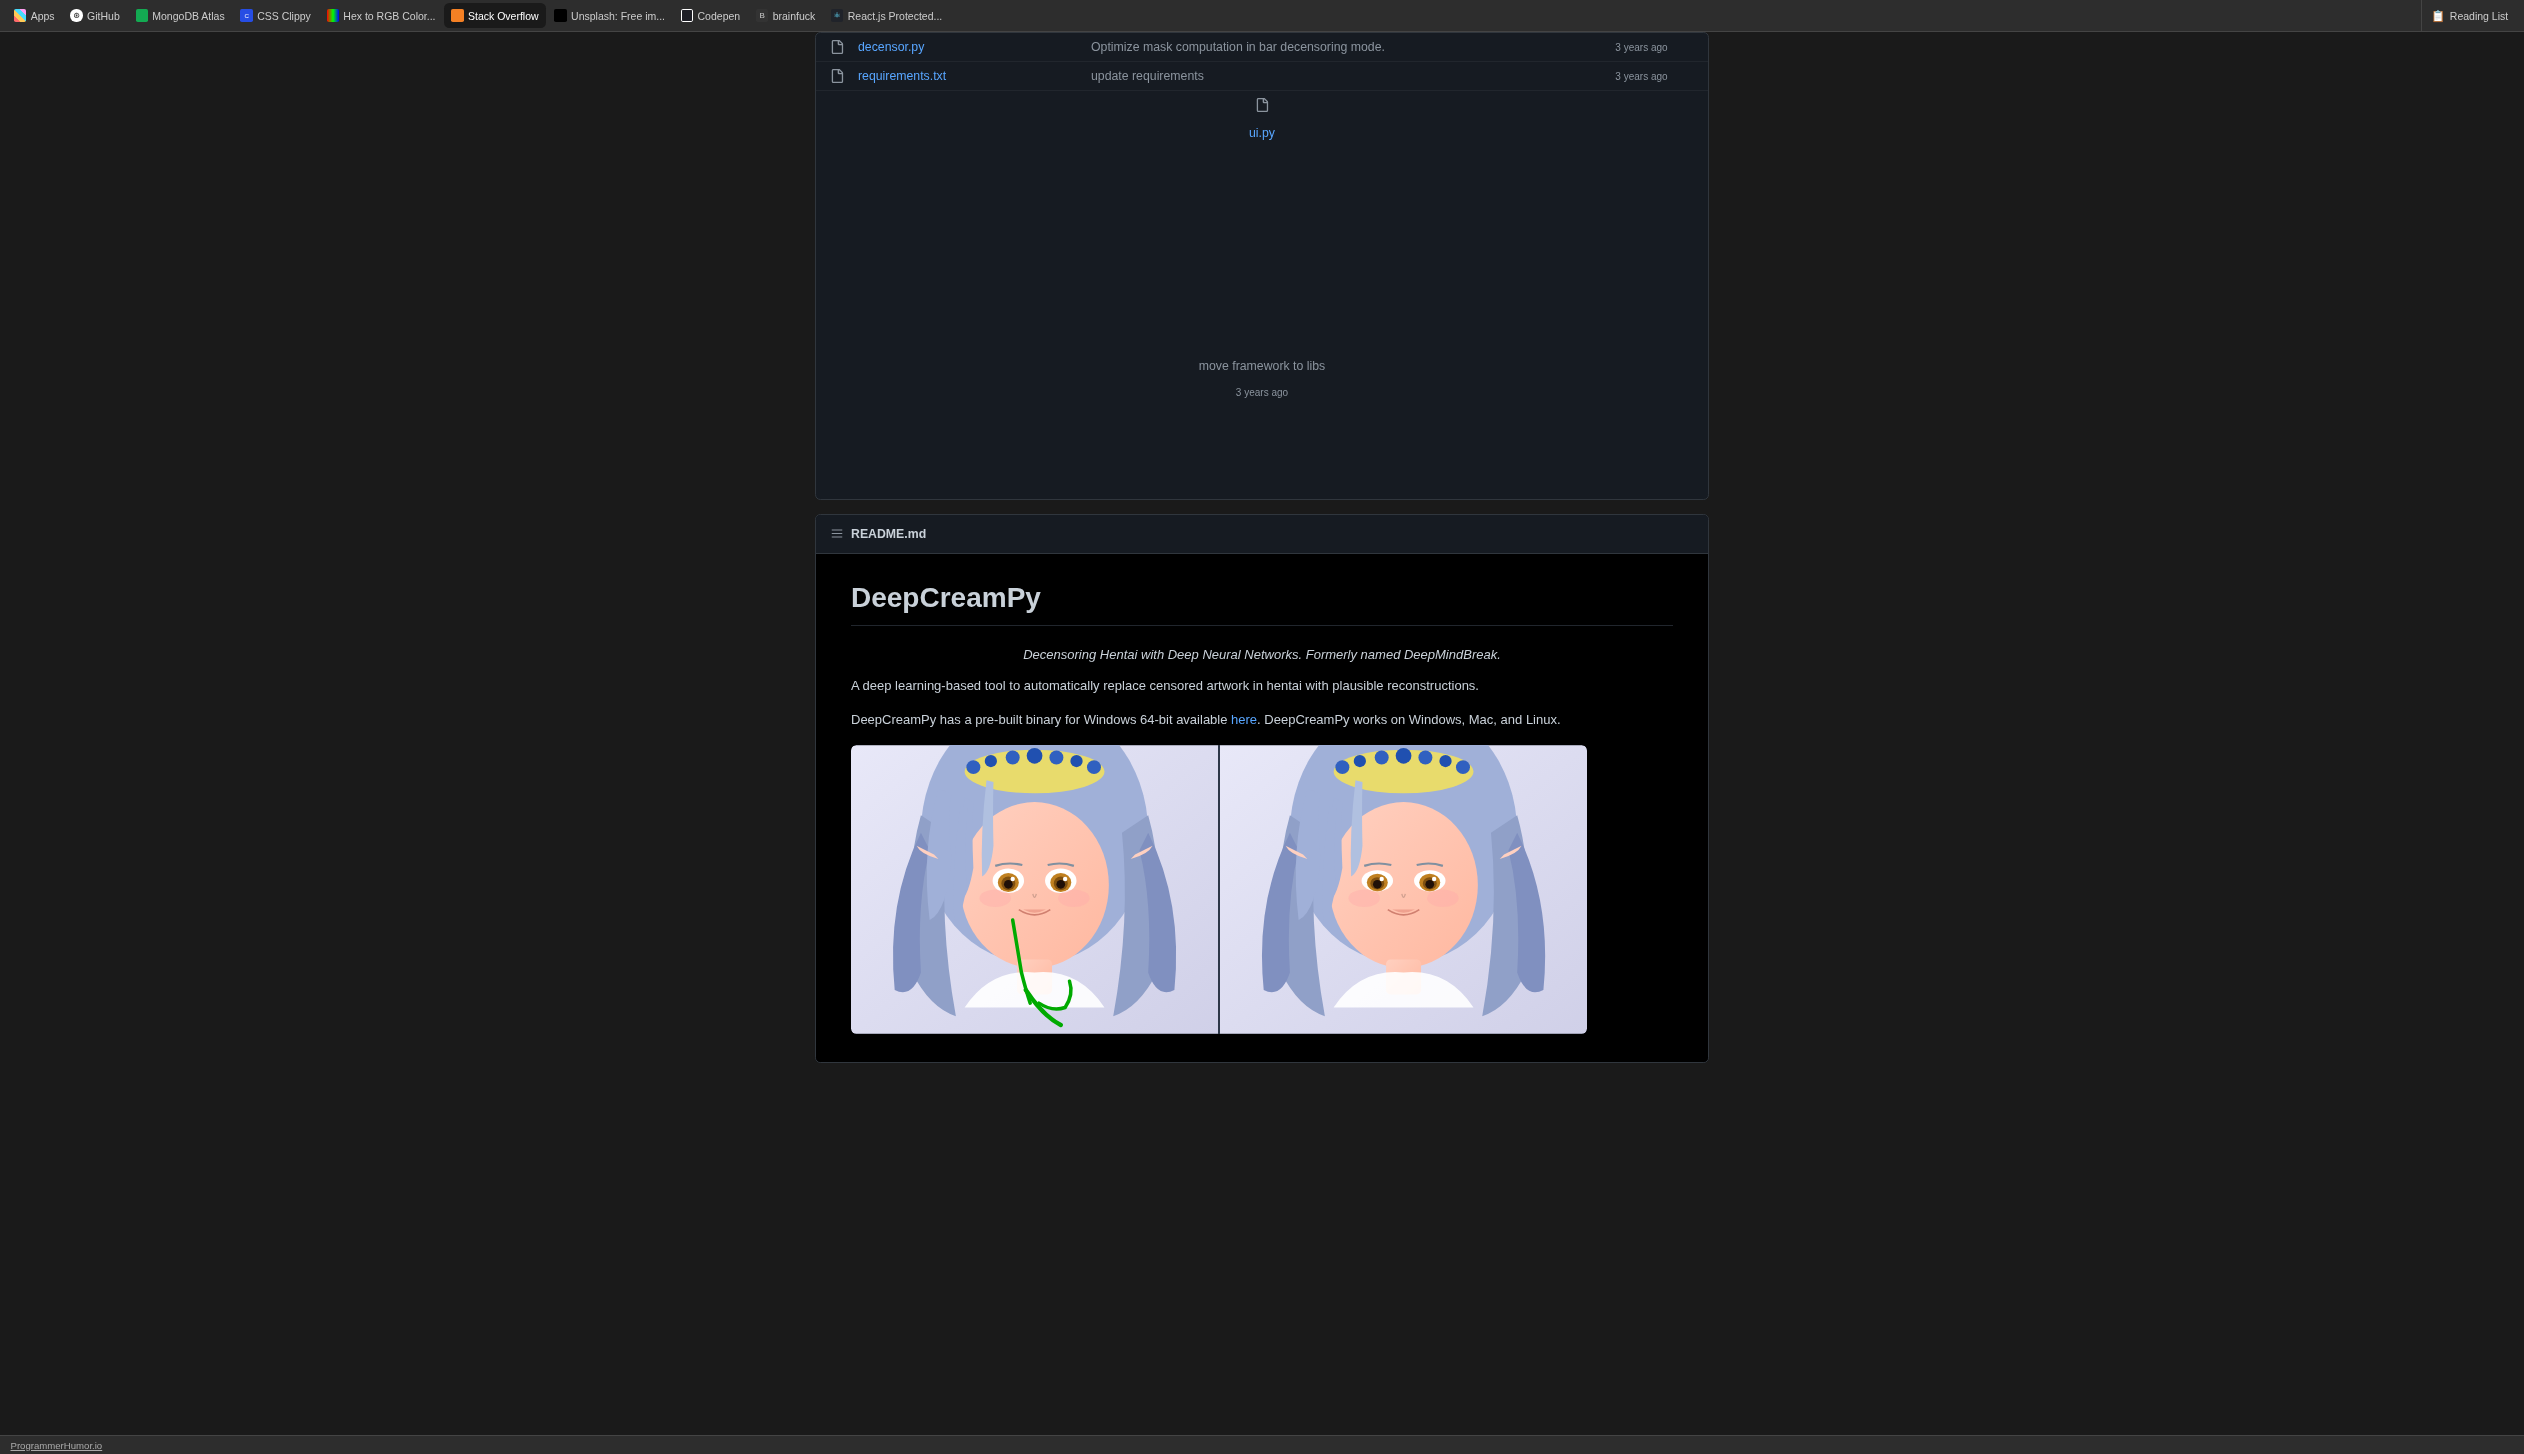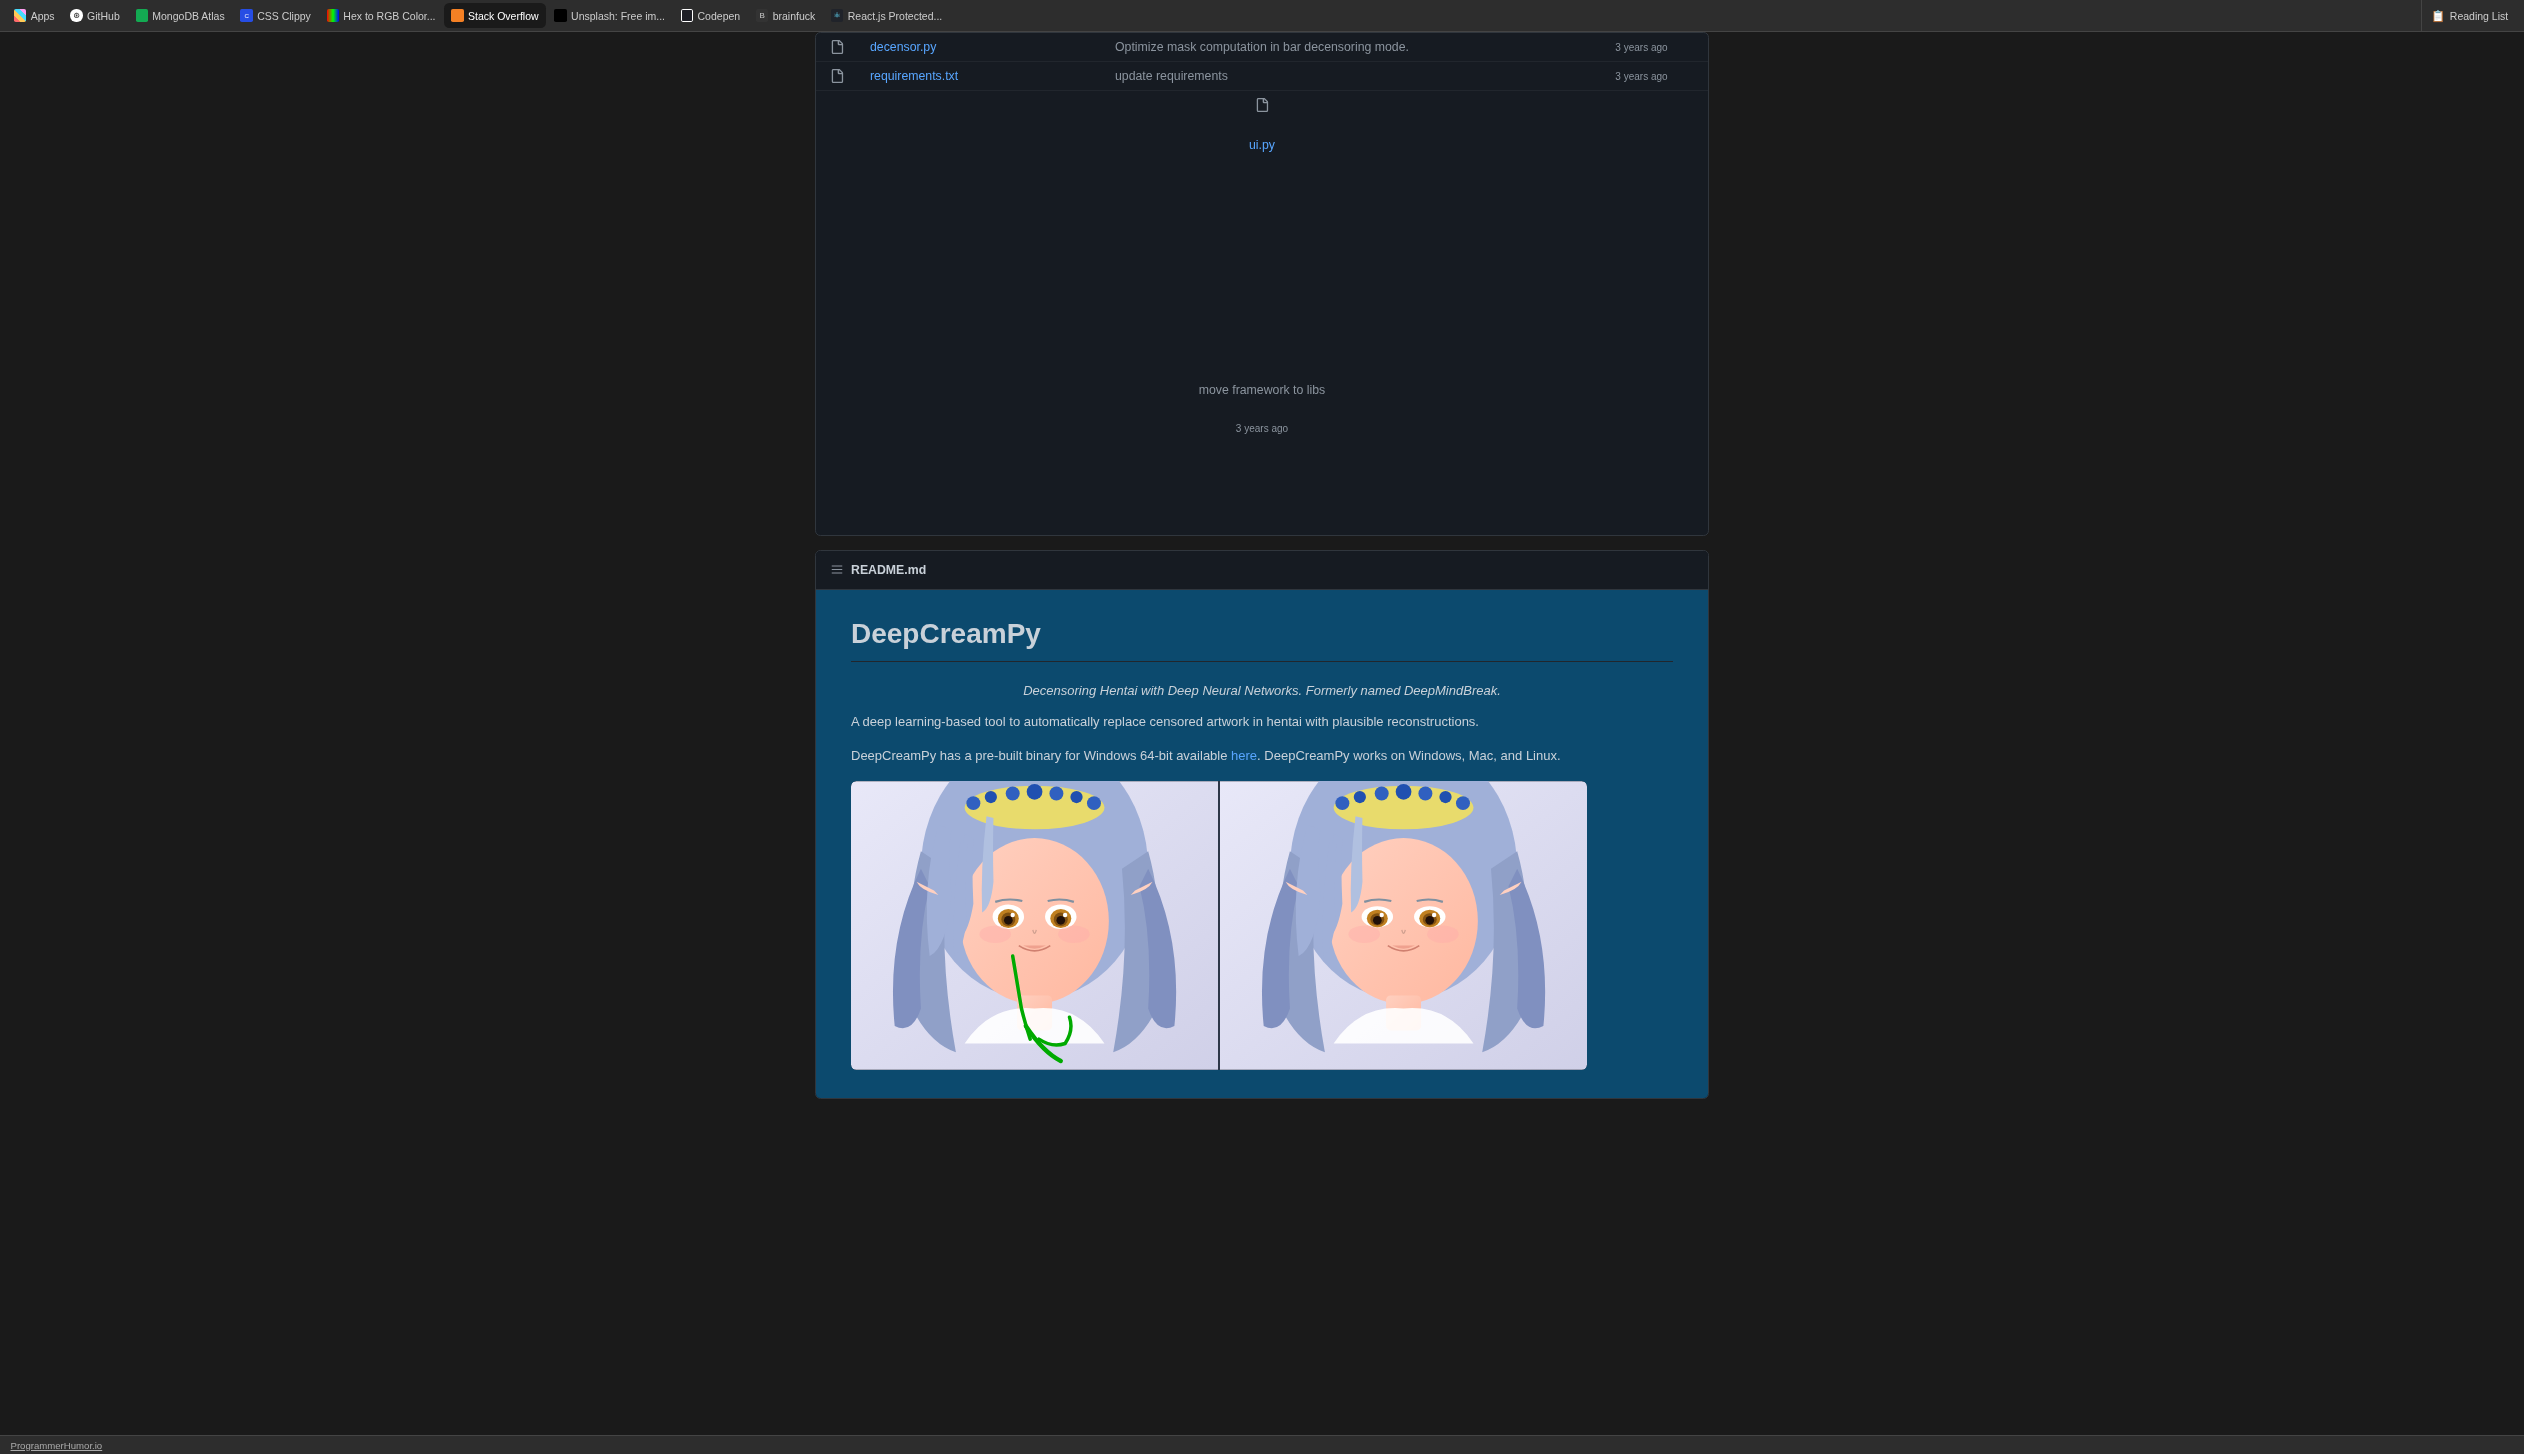--- a/index.html
+++ b/index.html
@@ -86,21 +86,21 @@
       border: 0.9px solid #30363d;
       border-radius: 5.3px;
       overflow: hidden;
       margin-bottom: 14px;
     }
     .file-row {
       display: flex;
       align-items: center;
       border-bottom: 0.9px solid #21262d;
       padding: 7px 14px;
-      gap: 26px;
+      gap: 14px;
     }
     .file-row:last-child { border-bottom: none; flex-direction: column; }
     .file-icon {
       width: 14px;
       height: 14px;
       color: #6e7681;
       flex-shrink: 0;
       display: flex;
       align-items: center;
       justify-content: center;
@@ -142,21 +142,21 @@
       color: #8b949e;
       font-size: 14px;
     }
     .readme-header-title {
       font-weight: 600;
       font-size: 12.3px;
       color: #c9d1d9;
     }
     .readme-body {
       padding: 28px 35px;
-      background: #0c4a6e;
+      background: #000000;
       color: #c9d1d9;
     }
 
     
     .readme-h1 {
       font-size: 28px;
       font-weight: 600;
       color: #c9d1d9;
       margin-bottom: 21px;
       padding-bottom: 10.5px;

